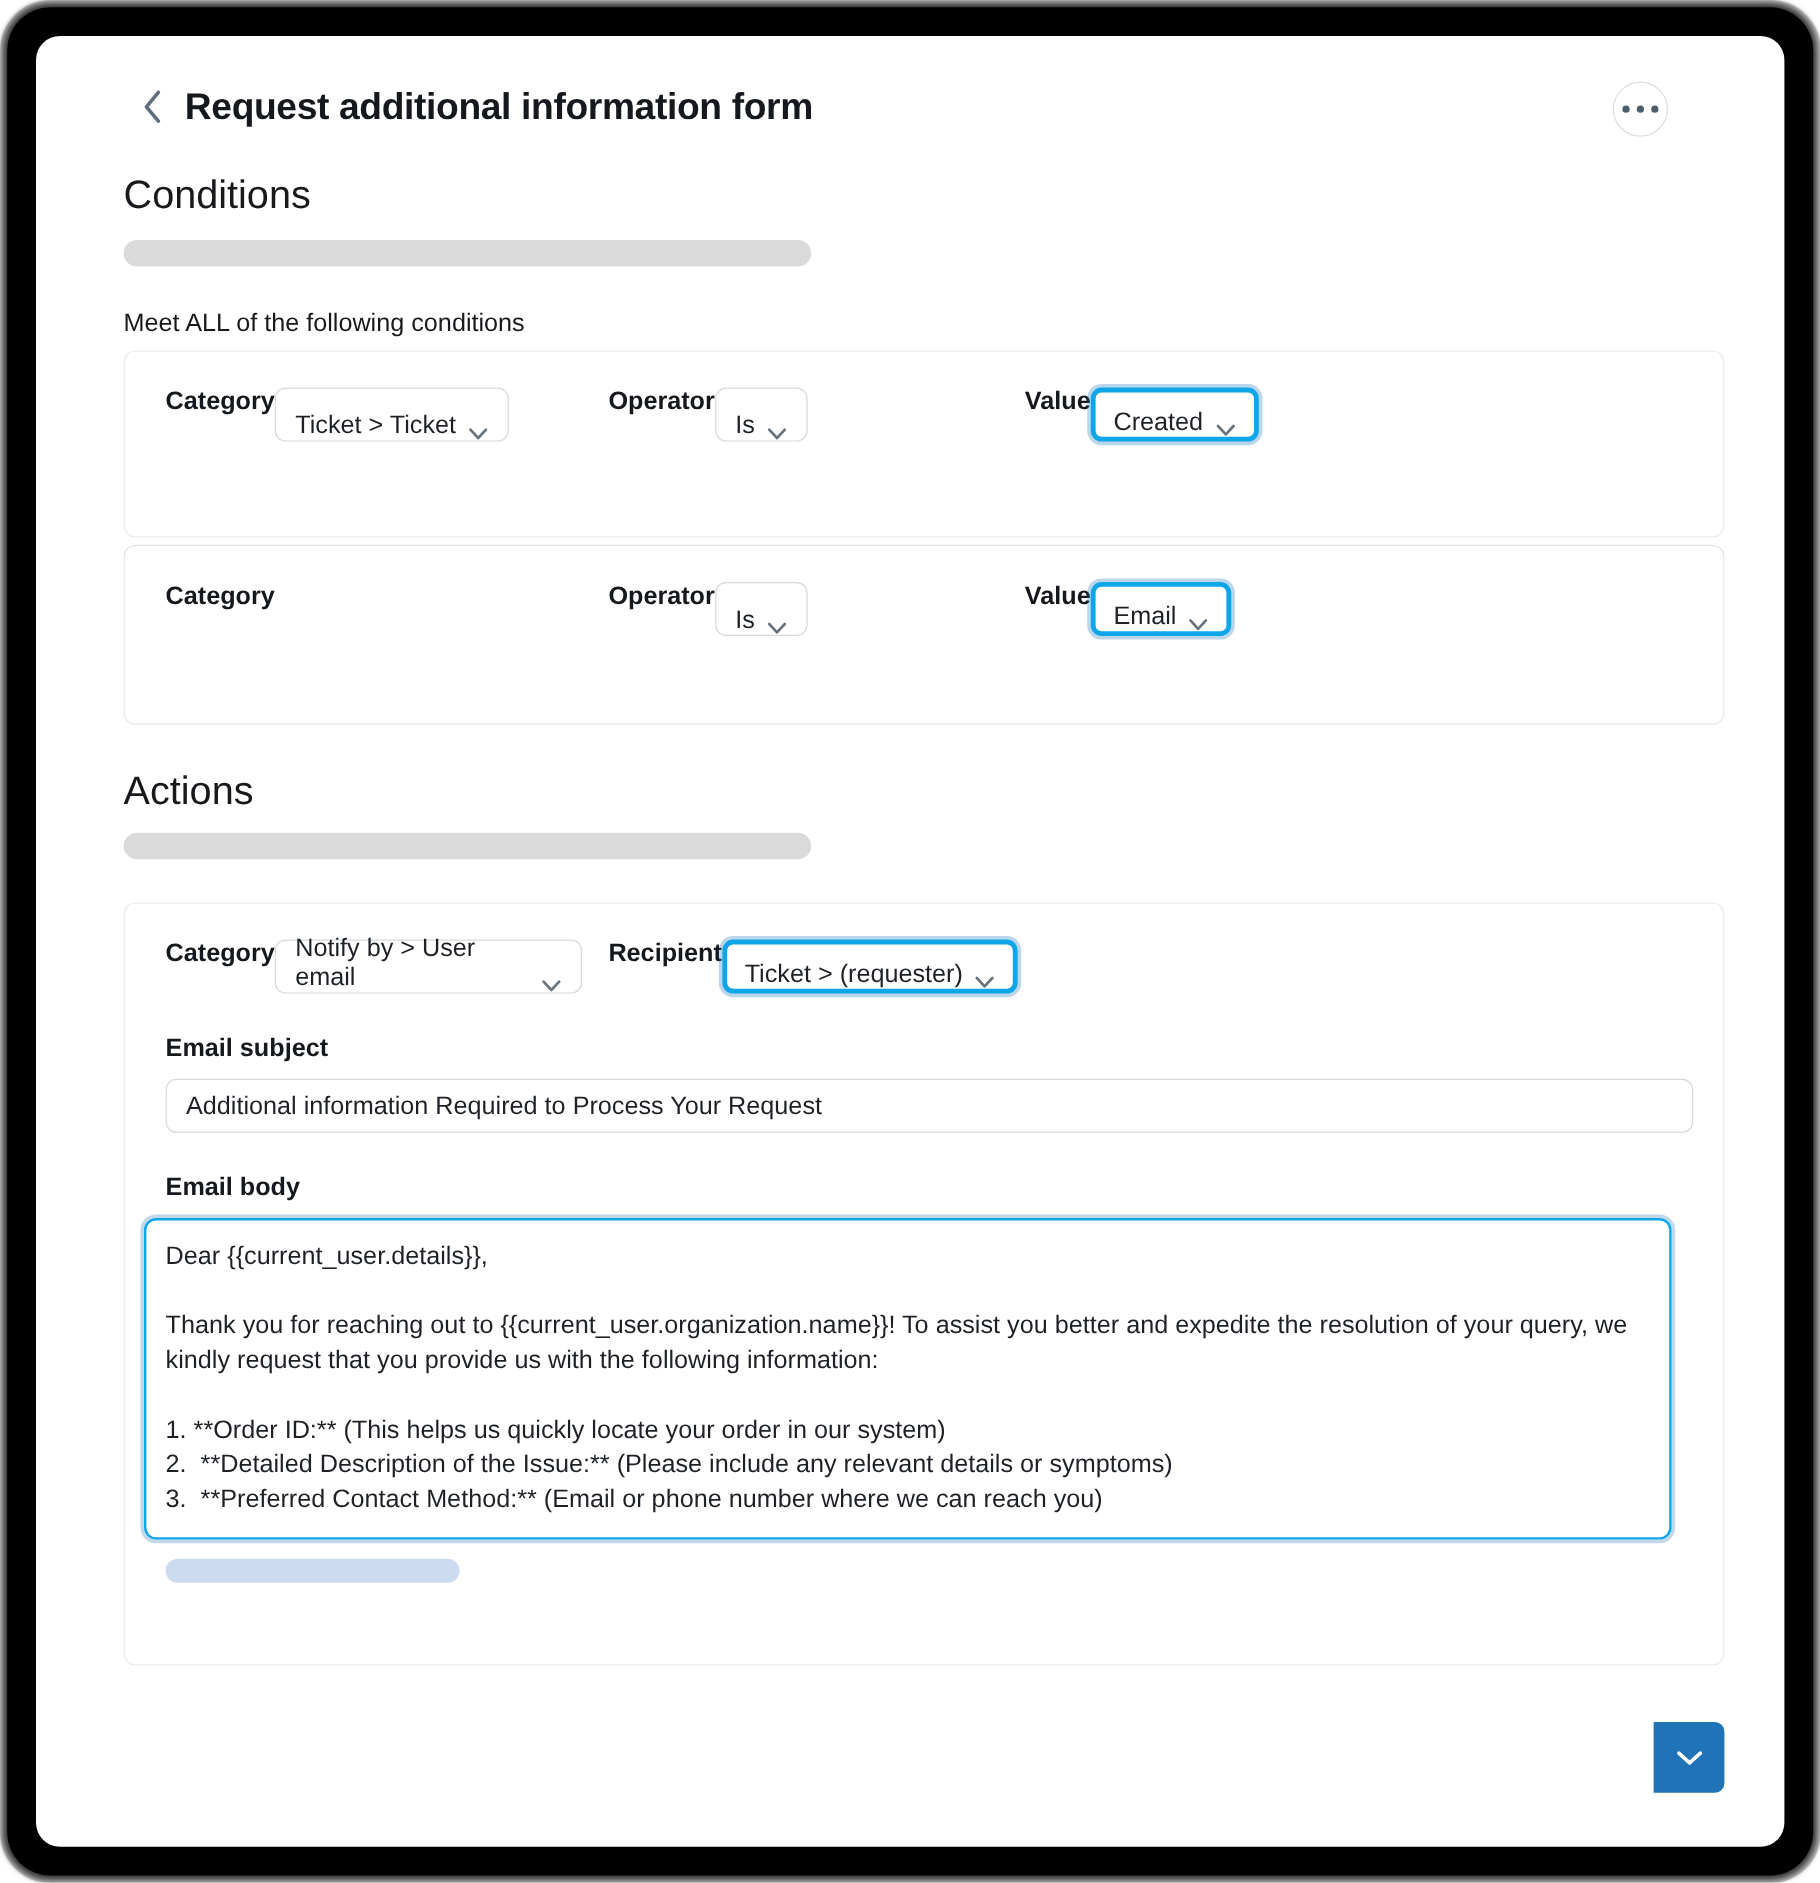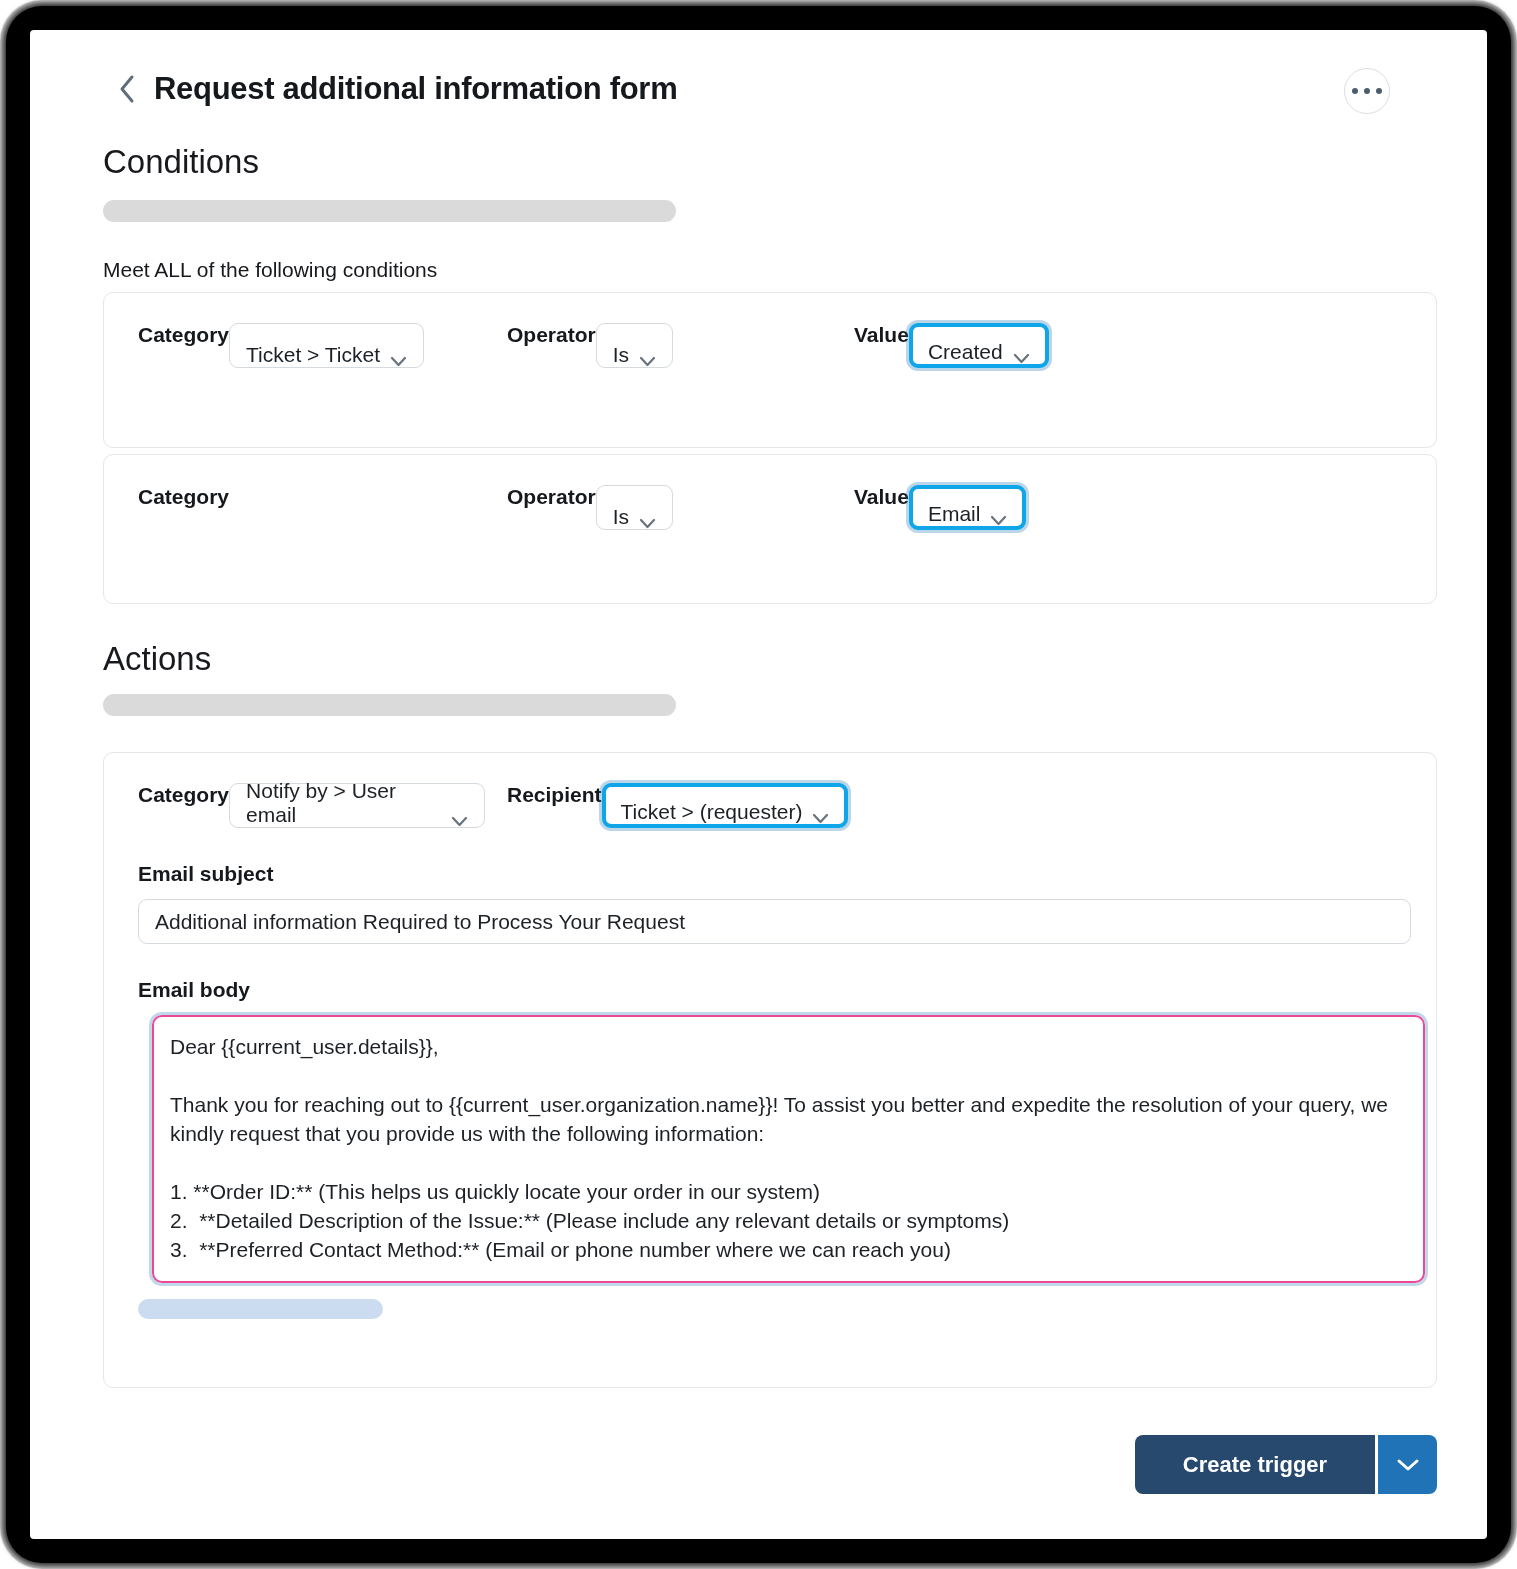--- a/index.html
+++ b/index.html
@@ -3,21 +3,21 @@
 <meta charset="utf-8">
 <style>
   * { margin:0; padding:0; box-sizing:border-box; }
   html,body { width:1517px; height:1569px; background:#ffffff; font-family:"Liberation Sans","DejaVu Sans",sans-serif; }
   .canvas { position:relative; width:1517px; height:1569px; }
 
   
   .frame { position:absolute; inset:6px; background:#000; border-radius:36px;
            box-shadow:0 0 5px 3px rgba(0,0,0,.75), 0 0 1px 6px rgba(0,0,0,.25); }
   .page  { position:absolute; left:30px; top:30px; right:30px; bottom:30px;
-           background:#fff; border-radius:4px; overflow:hidden; }
+           background:#fff; border-radius:20px; overflow:hidden; }
 
   
   .header { position:absolute; left:80px; top:40px; right:90px; display:flex; align-items:center; }
   .back { width:34px; height:38px; display:flex; align-items:center; justify-content:center; cursor:pointer; }
   .title { font-size:31px; font-weight:700; color:#15181c; letter-spacing:-.3px; margin-left:10px; }
   .menu-btn { position:absolute; right:7px; top:-2px; width:46px; height:46px; border:1px solid #dcdee1;
               border-radius:50%; background:#fff; display:flex; align-items:center; justify-content:center; gap:6px; cursor:pointer; }
   .menu-btn .dot { width:6px; height:6px; border-radius:50%; background:#4c5d6c; }
 
   
@@ -37,21 +37,21 @@
   .chev { flex:0 0 auto; margin-left:10px; }
 
   .w-cat { width:347px; margin-right:22px; }
   .w-op  { width:324px; margin-right:23px; }
   .w-val { width:380px; }
 
   
   .block-label { font-size:21px; font-weight:700; color:#15181c; margin:34px 0 13px 34px; }
   .text-input { display:block; margin-left:34px; width:1273px; height:45px; border:1px solid #d5dade; border-radius:9px;
                 padding:0 16px; font-size:21px; color:#1d2126; font-family:inherit; background:#fff; }
-  .email-body { margin-left:48px; width:1273px; height:268px; border:2px solid #ec4899; border-radius:10px;
+  .email-body { margin-left:16px; width:1273px; height:268px; border:2px solid #0ea5e9; border-radius:10px;
                 box-shadow:0 0 0 3px rgba(31,115,183,.28); padding:15px 16px;
                 font-size:21px; line-height:29px; color:#1d2126; white-space:pre-wrap; overflow:hidden; cursor:text; }
   .blue-pill { margin:16px 0 0 34px; width:245px; height:20px; border-radius:10px; background:#ccdcf0; }
 
   
   .footer { position:absolute; right:50px; top:1405px; display:flex; }
   .btn-main { width:240px; height:59px; background:#27496d; color:#fff; border:none; border-radius:8px 0 0 8px;
               font-size:22px; font-weight:700; font-family:inherit; cursor:pointer; }
   .btn-caret { width:59px; height:59px; background:#2173b8; border:none; border-radius:0 8px 8px 0;
                margin-left:3px; display:flex; align-items:center; justify-content:center; cursor:pointer; }
@@ -173,21 +173,20 @@
 Thank you for reaching out to {{current_user.organization.name}}! To assist you better and expedite the resolution of your query, we kindly request that you provide us with the following information:
 
 1. **Order ID:** (This helps us quickly locate your order in our system)
 2.  **Detailed Description of the Issue:** (Please include any relevant details or symptoms)
 3.  **Preferred Contact Method:** (Email or phone number where we can reach you)</div>
 
       <div class="blue-pill"></div>
     </div>
 
     <div class="footer">
-      <button class="btn-main">Create trigger</button>
       <button class="btn-caret">
         <svg width="24" height="14" viewBox="0 0 24 14">
           <polyline points="3,3 12,11 21,3" fill="none" stroke="#ffffff" stroke-width="3" stroke-linecap="round" stroke-linejoin="round"></polyline>
         </svg>
       </button>
     </div>
 
   </div>
 </div>
 

